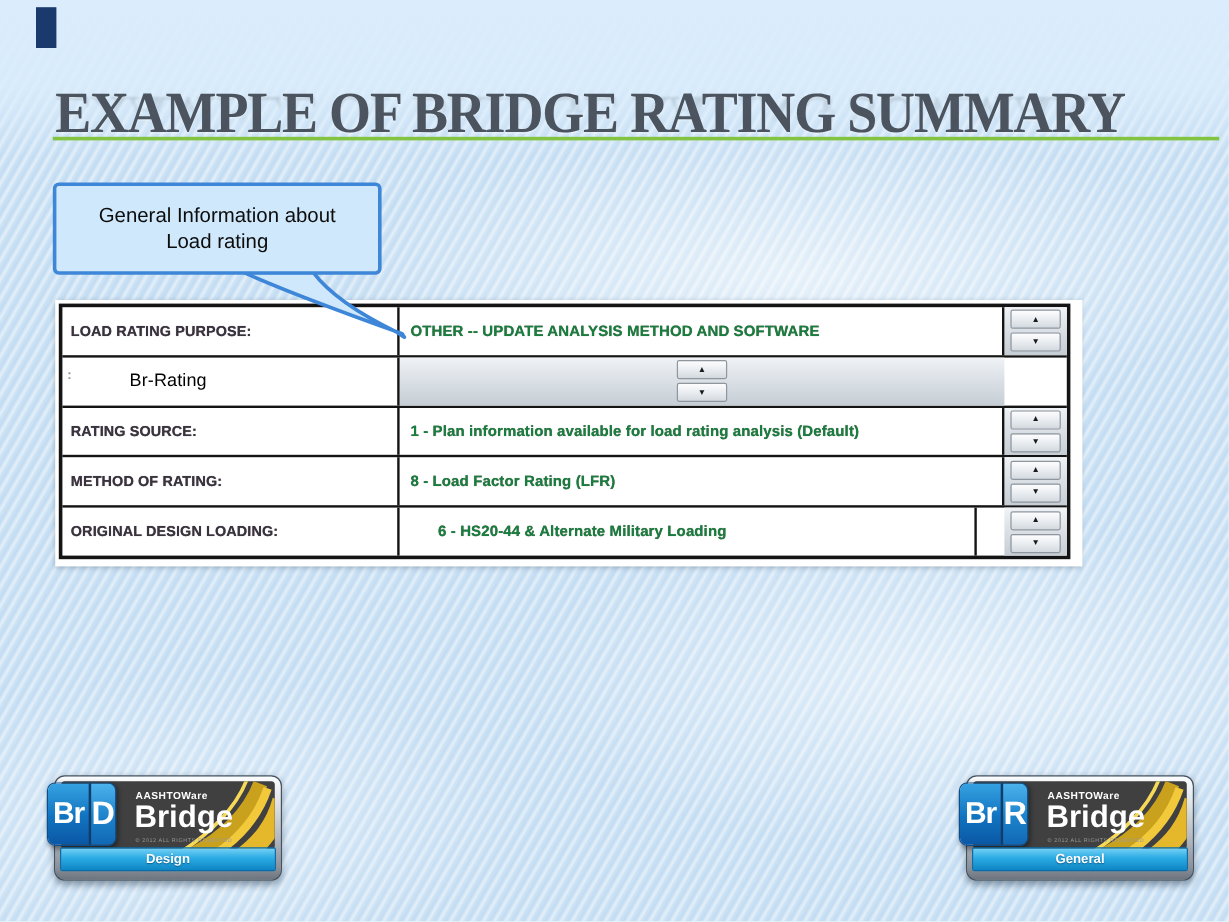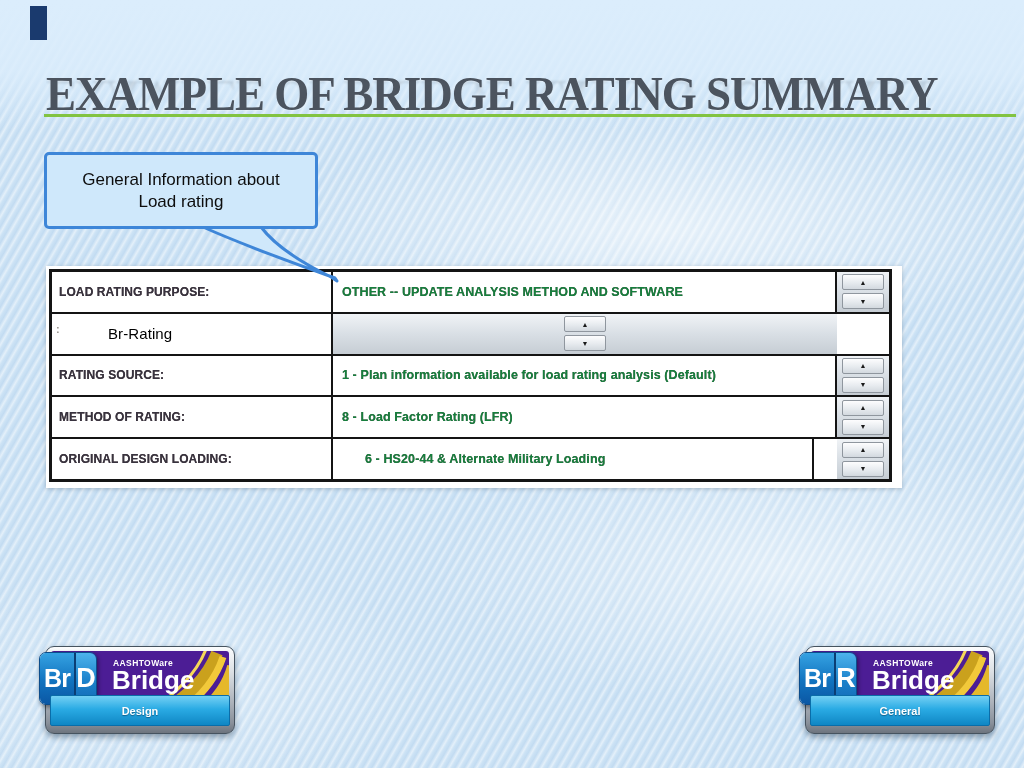--- a/index.html
+++ b/index.html
@@ -37,21 +37,21 @@
   .accent-line { position:absolute; left:44px; top:114px; width:972px; height:3px; background:#82c341; z-index:4; }
 
   
   .callout-tail { position:absolute; left:155px; top:223px; z-index:5; }
   .callout-box { position:absolute; left:44px; top:152px; width:274px; height:77px;
     background:#cfe8fb; border:3px solid #3e86d8; border-radius:5px; z-index:6;
     display:flex; align-items:center; justify-content:center; text-align:center;
     font-size:17px; line-height:1.25; color:#0d0d0d; padding:4px 18px; }
 
   
-  .scan { position:absolute; left:46px; top:266px; width:856px; height:222px; background:#ffffff;
+  .scan { position:absolute; left:46px; top:250px; width:856px; height:222px; background:#ffffff;
     padding:3px 10px 6px 3px; box-shadow:0 1px 4px rgba(70,90,110,.35); z-index:2; }
   .rtable { width:100%; height:100%; border:3px solid #141414; display:flex; flex-direction:column; }
   .rt-row { flex:1; display:grid; grid-template-columns:281px 1fr 52px; border-bottom:2px solid #141414; min-height:0; }
   .rt-row:last-child { border-bottom:none;gap:23px; }
   .rt-label { border-right:2px solid #141414; display:flex; align-items:center; padding-left:7px;
     font-size:12px; font-weight:bold; color:#38333f; letter-spacing:.1px; text-shadow:0 0 .6px #5a4a4a; }
   .rt-value { border-right:2px solid #141414; display:flex; align-items:center; padding-left:9px;
     font-size:12.5px; font-weight:bold; color:#15803d; letter-spacing:.1px; text-shadow:0 0 .6px #6a4a55; position:relative; }
   .rt-value.clean { font-weight:normal; color:#000; font-size:15px; text-shadow:none; padding-left:56px; }
   .leftover-mark { position:absolute; left:4px; top:9px; font-size:11px; color:#9a958f; font-weight:bold; }
@@ -61,34 +61,34 @@
     background:linear-gradient(180deg,#fdfdfe 0%,#e7ebef 55%,#d3d9df 100%);
     display:flex; align-items:center; justify-content:center; font-size:7px; color:#1a1a1a; cursor:pointer; padding:0; }
 
   
   .logo { position:absolute; width:190px; height:88px; }
   .logo-design { left:45px; top:646px; }
   .logo-rating { left:805px; top:646px; }
   .logo-frame { position:absolute; inset:0; border-radius:9px; border:1px solid #46535f;
     background:linear-gradient(180deg,#fbfcfd 0%,#dde1e5 28%,#b0b6be 62%,#8a919b 88%,#6d747e 100%);
     box-shadow:0 3px 6px rgba(30,50,70,.45); }
-  .logo-panel { position:absolute; left:6px; top:5px; right:6px; height:57px; background:#4c1d95;
+  .logo-panel { position:absolute; left:6px; top:5px; right:6px; height:57px; background:#404040;
     border-radius:3px; overflow:hidden; }
   .logo-swoosh { position:absolute; right:0; top:0; }
   .logo-brand { position:absolute; left:62px; top:7px; font-size:8.5px; font-weight:bold; color:#fff; letter-spacing:.4px; }
   .logo-product { position:absolute; left:61px; top:14px; font-size:26px; font-weight:bold; color:#fff; letter-spacing:0; }
   .logo-copy { position:absolute; left:62px; top:47px; font-size:4.5px; color:#9a9a9a; letter-spacing:.5px; white-space:nowrap; }
   .logo-badge { position:absolute; left:-6px; top:6px; width:58px; height:53px; border-radius:7px; overflow:hidden;
     display:flex; box-shadow:1px 2px 4px rgba(0,0,0,.45); border:1px solid #0c4d8c; }
   .badge-br { width:34px; background:linear-gradient(180deg,#35a2e2 0%,#1173bf 55%,#0b57a4 100%);
     color:#fff; font-weight:bold; font-size:25px; display:flex; align-items:center; justify-content:center; letter-spacing:-1px; }
   .badge-div { width:2px; background:#0a3e74; }
   .badge-letter { flex:1; background:linear-gradient(180deg,#4db3ec 0%,#1c82cb 55%,#1268b4 100%);
     color:#fff; font-weight:bold; font-size:27px; display:flex; align-items:center; justify-content:center; }
-  .logo-bar { position:absolute; left:5px; right:5px; bottom:8px; height:31px; border-radius:2px;
+  .logo-bar { position:absolute; left:5px; right:5px; bottom:8px; height:20px; border-radius:2px;
     border:1px solid #0a6da9; background:linear-gradient(180deg,#74d0f4 0%,#2aabe4 45%,#0f86c4 100%);
     display:flex; align-items:center; justify-content:center;
     font-size:11px; font-weight:bold; color:#fff; text-shadow:0 1px 1px rgba(0,40,70,.5); }
 </style>
 </head>
 <body>
 
 <div class="slide">
   <div class="stripes"></div>
   <div class="wave-1"></div>

